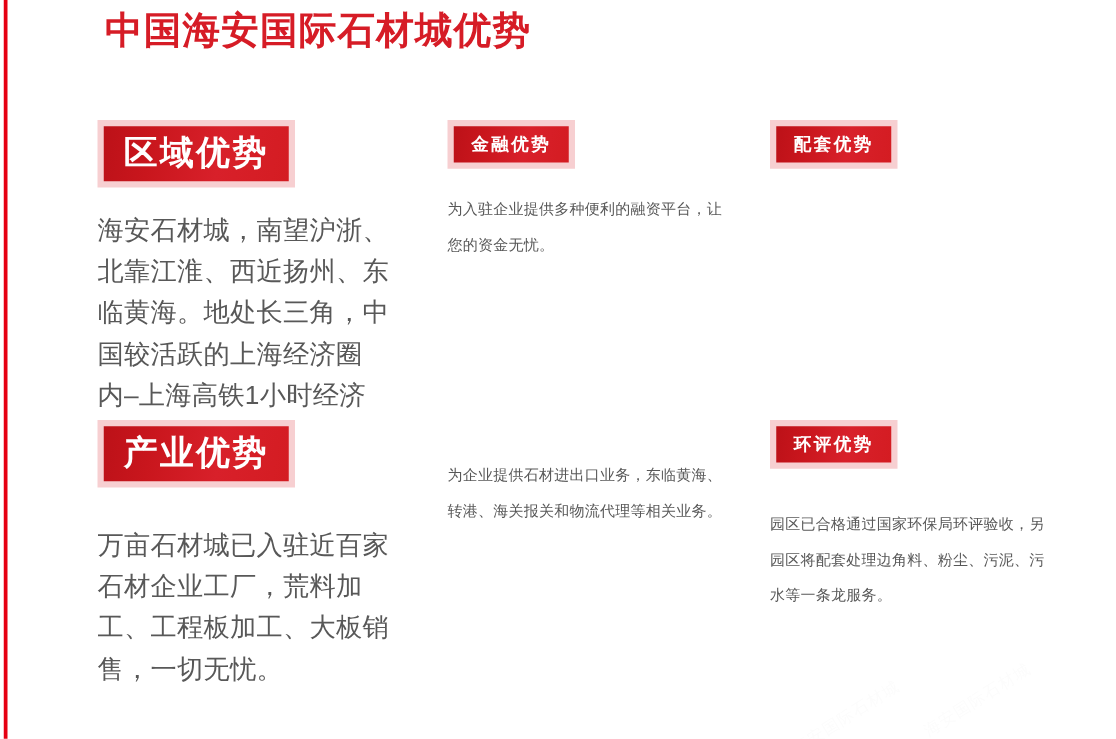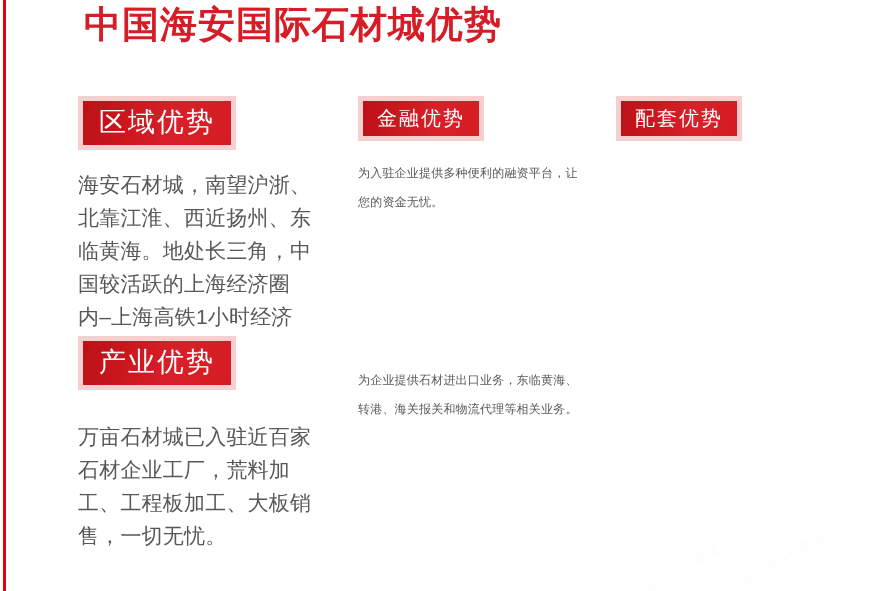--- a/index.html
+++ b/index.html
@@ -49,21 +49,21 @@
 
   .page {
     position: absolute;
     inset: 0;
   }
 
   .page-title {
     position: absolute;
     left: 84px;
     top: 4px;
-    font-size: 37px;
+    font-size: 30px;
     font-weight: bold;
     color: #d61c26;
     letter-spacing: 1px;
     line-height: 42px;
     white-space: nowrap;
   }
 
   .grid {
     position: absolute;
     left: 0;
@@ -90,31 +90,31 @@
   .badge {
     display: inline-block;
     background: #f7cfd1;
     padding: 5px;
     line-height: 0;
   }
   .badge-inner {
     display: block;
     background: linear-gradient(100deg, #bc1118 0%, #c9161d 26%, #d8202a 62%, #d41c22 100%);
     color: #ffffff;
-    font-weight: normal;
+    font-weight: bold;
     letter-spacing: 2px;
     line-height: 1;
     text-align: right;
   }
   .badge-lg .badge-inner {
     font-size: 27px;
     padding: 8px 16px 9px 16px;
   }
   .badge-sm .badge-inner {
-    font-size: 20px;
+    font-size: 14px;
     padding: 7px 14px 8px 14px;
   }
 
   .body-text {
     color: #585858;
     margin: 0;
   }
   .text-lg {
     font-size: 21px;
     line-height: 33px;
@@ -177,20 +177,27 @@
         </div>
         <div class="gap-r2-lg"></div>
         <p class="body-text text-lg">万亩石材城已入驻近百家石材企业工厂，荒料加工、工程板加工、大板销售，一切无忧。</p>
       </div>
 
       <div class="cell col-2">
         <div class="gap-r2-sm"></div>
         <p class="body-text text-sm">为企业提供石材进出口业务，东临黄海、转港、海关报关和物流代理等相关业务。</p>
       </div>
 
+      <div class="cell col-3">
+        <div class="badge badge-sm">
+          <span class="badge-inner">环评优势</span>
+        </div>
+        <div class="gap-r2-sm"></div>
+        <p class="body-text text-sm">园区已合格通过国家环保局环评验收，另园区将配套处理边角料、粉尘、污泥、污水等一条龙服务。</p>
+      </div>
 
     </div>
 
   </div>
 
   <div class="watermark">
     <span class="wm1">海安国际石材城</span>
     <span class="wm2">海安国际石材城</span>
   </div>
 

